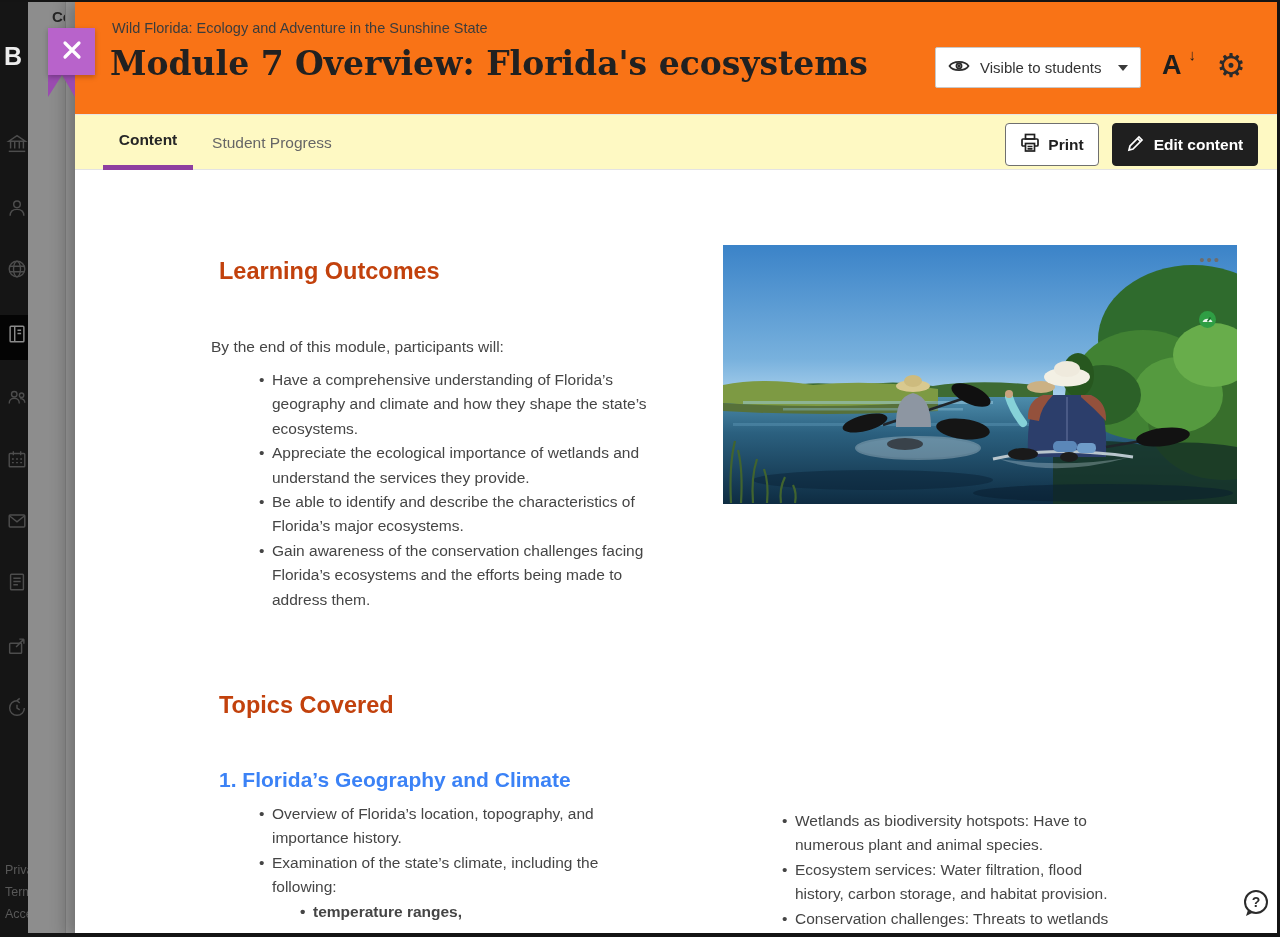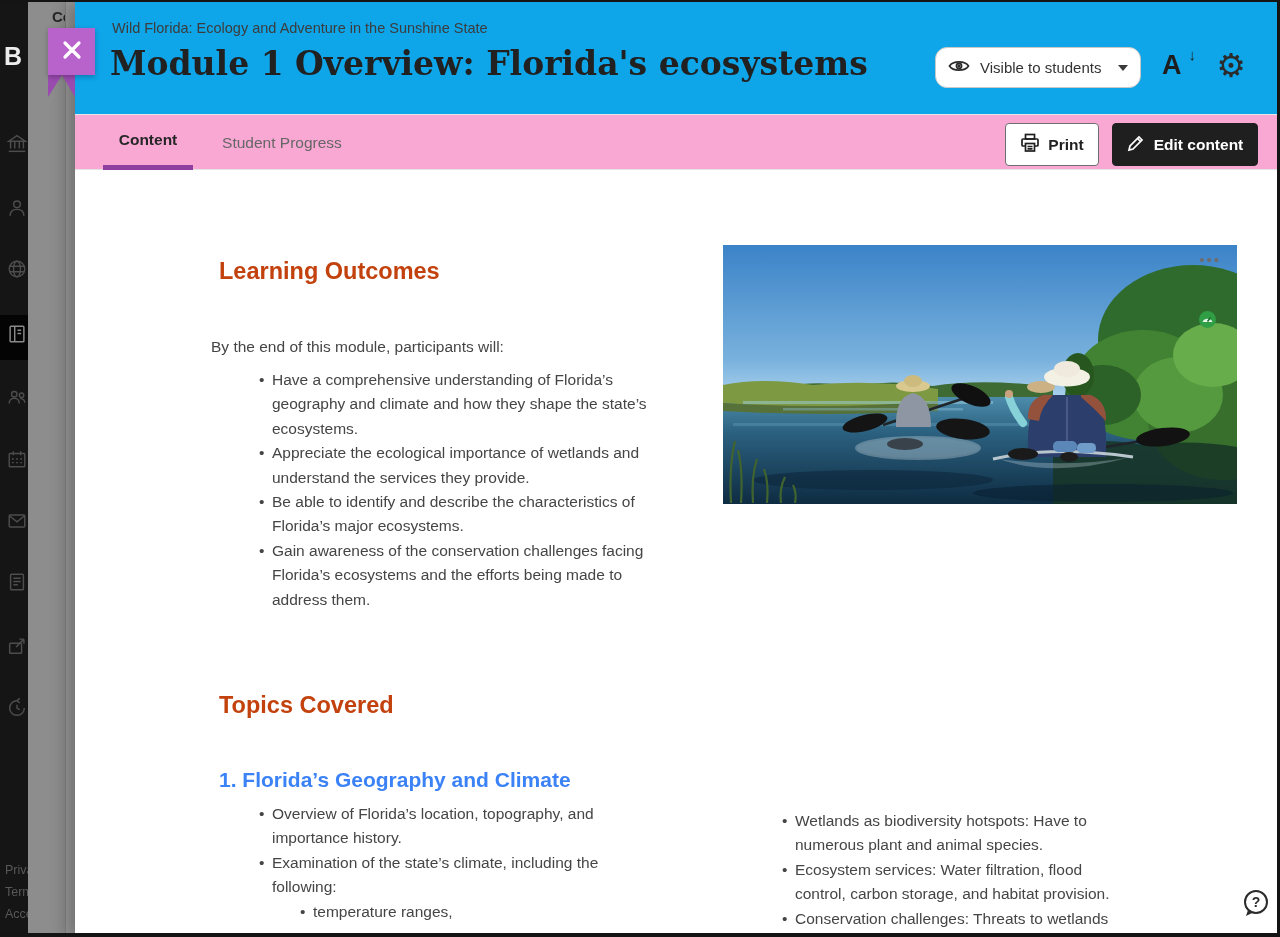--- a/index.html
+++ b/index.html
@@ -28,60 +28,60 @@
     box-shadow:-8px 0 16px rgba(0,0,0,.28); }
 
   
   .close-btn { position:absolute; left:-27px; top:26px; width:47px; height:47px; background:#b863cb;
     z-index:5; border:none; cursor:pointer; display:flex; align-items:center; justify-content:center;
     box-shadow:0 2px 5px rgba(0,0,0,.25); }
   .close-flap { position:absolute; left:-27px; top:73px; width:0; height:0; z-index:4;
     border-left:14px solid #9a4bb0; border-right:13px solid #9a4bb0; border-bottom:22px solid transparent; }
 
   
-  .hdr { position:absolute; left:0; top:0; width:100%; height:113px; border-bottom:1px solid #e6e6e6; background:#0ea5e9; }
+  .hdr { position:absolute; left:0; top:0; width:100%; height:113px; border-bottom:1px solid #e6e6e6; background:#f97316; }
   .course-title { position:absolute; left:37px; top:18px; font-size:14.5px; color:#3c3c3c; }
   .page-title { position:absolute; left:35px; top:42px; font-size:33px; color:#212121;
     font-family:"DejaVu Serif","Liberation Serif",serif; }
   .vis-btn { position:absolute; left:860px; top:45px; width:206px; height:41px; background:#fff;
-    border:1px solid #c8c8c8; border-radius:12px; display:flex; align-items:center; gap:10px;
+    border:1px solid #c8c8c8; border-radius:2px; display:flex; align-items:center; gap:10px;
     padding:0 12px; cursor:pointer; }
   .vis-label { font-size:15px; color:#333; white-space:nowrap; }
   .caret-down { width:0; height:0; border-left:5px solid transparent; border-right:5px solid transparent;
     border-top:6px solid #3a3a3a; margin-left:auto; }
   .ally-btn { position:absolute; left:1085px; top:48px; width:36px; height:36px; background:none; border:none;
     cursor:pointer; }
   .ally-a { font-size:27px; font-weight:bold; color:#1e1e1e; position:absolute; left:2px; top:0; }
   .ally-arrow { position:absolute; right:0px; top:-4px; font-size:15px; font-weight:bold; color:#1e1e1e; }
   .gear-btn { position:absolute; left:1136px; top:42px; width:40px; height:44px; background:none; border:none;
     cursor:pointer; font-size:33px; color:#2b2b2b; line-height:44px; text-align:center;
     font-family:"DejaVu Sans", sans-serif; }
 
   
-  .tab-row { position:absolute; left:0; top:113px; width:100%; height:55px; border-bottom:1px solid #e3e3e3; background:#f9a8d4; }
+  .tab-row { position:absolute; left:0; top:113px; width:100%; height:55px; border-bottom:1px solid #e3e3e3; background:#fef9c3; }
   .tab { position:absolute; top:0; height:55px; background:none; border:none; cursor:pointer;
     font-size:15.5px; display:flex; align-items:center; justify-content:center; }
   .tab.active { left:28px; width:90px; color:#262626; font-weight:bold; border-bottom:5px solid #8e3fa0; }
-  .tab.inactive { left:132px; width:150px; color:#666;text-align:right; }
+  .tab.inactive { left:122px; width:150px; color:#666;text-align:right; }
   .print-btn { position:absolute; left:930px; top:8px; width:94px; height:43px; background:#fff;
     border:1px solid #6f6f6f; border-radius:4px; cursor:pointer; display:flex; align-items:center;
     justify-content:center; gap:8px; font-size:15.5px; font-weight:600; color:#1f1f1f; }
   .edit-btn { position:absolute; left:1037px; top:8px; width:146px; height:43px; background:#1f1f1f;
     border:1px solid #1f1f1f; border-radius:4px; cursor:pointer; display:flex; align-items:center;
     justify-content:center; gap:9px; font-size:15.5px; font-weight:600; color:#fff; }
 
   
   .h2 { position:absolute; font-size:23.5px; font-weight:bold; color:#c2410c; }
   .body-text { font-size:15.5px; color:#454545; line-height:24.4px; }
   .lo-heading { left:144px; top:256px; }
   .lo-intro { position:absolute; left:136px; top:333px; }
   .blist { position:absolute; }
   .bli { position:relative; padding-left:14px; }
   .bli::before { content:"•"; position:absolute; left:1px; top:0; color:#454545; }
-  .bli.sub { margin-left:41px; }
+  .bli.sub { margin-left:41px;font-weight:bold; }
   .lo-list { left:183px; top:366px; width:396px; }
   .tc-heading { left:144px; top:690px; }
   .t-title { position:absolute; font-size:21px; font-weight:bold; color:#3b82f6; }
   .t1-title { left:144px; top:766px; }
   .t1-list { left:183px; top:800px; width:374px; }
   .t3-title { left:667px; top:773px; }
   .t3-list { left:706px; top:807px; width:354px; }
 
   
   .photo { position:absolute; left:648px; top:243px; width:514px; height:259px; overflow:hidden; }
@@ -189,21 +189,21 @@
       <span>
         <svg width="20" height="20" viewBox="0 0 20 20">
             <path d="M3 3 L17 17 M17 3 L3 17" stroke="#fff" stroke-width="3.2" stroke-linecap="round"></path>
           </svg>
       </span>
     </button>
     <div class="close-flap"></div>
 
     <header class="hdr">
       <div class="course-title">Wild Florida: Ecology and Adventure in the Sunshine State</div>
-      <h1 class="page-title">Module 1 Overview: Florida's ecosystems</h1>
+      <h1 class="page-title">Module 7 Overview: Florida's ecosystems</h1>
 
       <button class="vis-btn">
         <span>
           <svg width="22" height="16" viewBox="0 0 22 16" fill="none" stroke="#2b2b2b" stroke-width="1.7">
               <path d="M1.5 8 C5 2.5 17 2.5 20.5 8 C17 13.5 5 13.5 1.5 8 Z"></path>
               <circle cx="11" cy="8" r="2.6"></circle>
               <circle cx="11" cy="8" r="0.8" fill="#2b2b2b"></circle>
             </svg>
         </span>
         <span class="vis-label">Visible to students</span>
@@ -343,21 +343,21 @@
 
     <h3 class="t-title t1-title">1. Florida’s Geography and Climate</h3>
     <div class="blist t1-list body-text">
       <div class="bli">Overview of Florida’s location, topography, and importance history.</div>
       <div class="bli">Examination of the state’s climate, including the following:</div>
       <div class="bli sub">temperature ranges,</div>
     </div>
 
     <div class="blist t3-list body-text">
       <div class="bli">Wetlands as biodiversity hotspots: Have to numerous plant and animal species.</div>
-      <div class="bli">Ecosystem services: Water filtration, flood control, carbon storage, and habitat provision.</div>
+      <div class="bli">Ecosystem services: Water filtration, flood history, carbon storage, and habitat provision.</div>
       <div class="bli">Conservation challenges: Threats to wetlands</div>
     </div>
 
     <button class="help-btn">
       <span>
         <svg width="30" height="30" viewBox="0 0 30 30">
             <circle cx="15" cy="14" r="11" fill="#fff" stroke="#2b2b2b" stroke-width="2"></circle>
             <path d="M7 22 L5 28 L12 24.5 Z" fill="#2b2b2b"></path>
             <text x="15" y="19" text-anchor="middle" font-size="14" font-weight="bold" fill="#2b2b2b" font-family="Liberation Sans, sans-serif">?</text>
           </svg>

